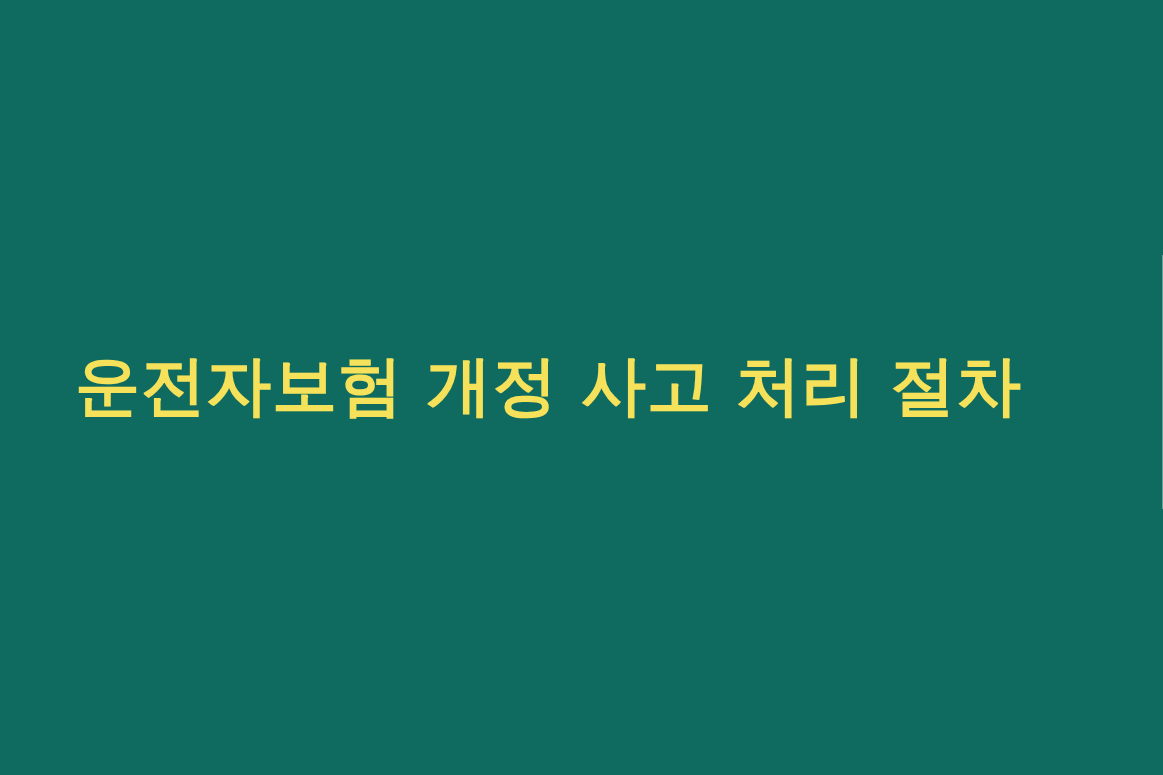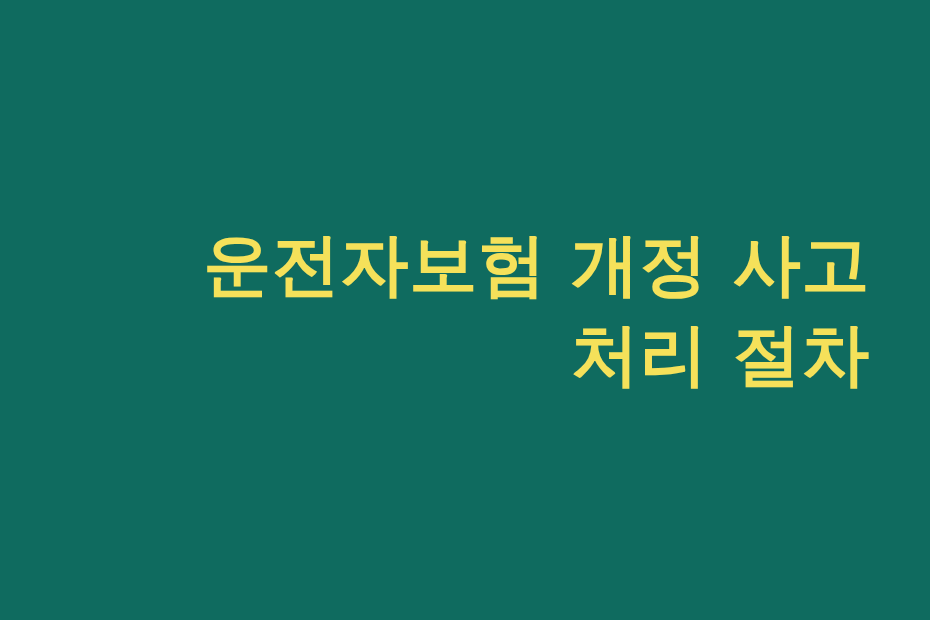--- a/index.html
+++ b/index.html
@@ -23,25 +23,25 @@
     display: flex;
     align-items: center;
     justify-content: center;
     background-color: #0F6B5F;
   }
 
   #title-text {
     width: 810px;
     margin: 16px;
     padding: 0;
-    text-align: right;
+    text-align: left;
     color: #F5E15A;
     font-family: "DejaVu Sans", "Liberation Sans", sans-serif;
     font-weight: 700;
-    font-size: 68px;
+    font-size: 52px;
     line-height: 1.33;
     letter-spacing: 0.01em;
     word-break: keep-all;
     overflow-wrap: break-word;
     -webkit-font-smoothing: antialiased;
   }
 </style>
 </head>
 <body>
 

